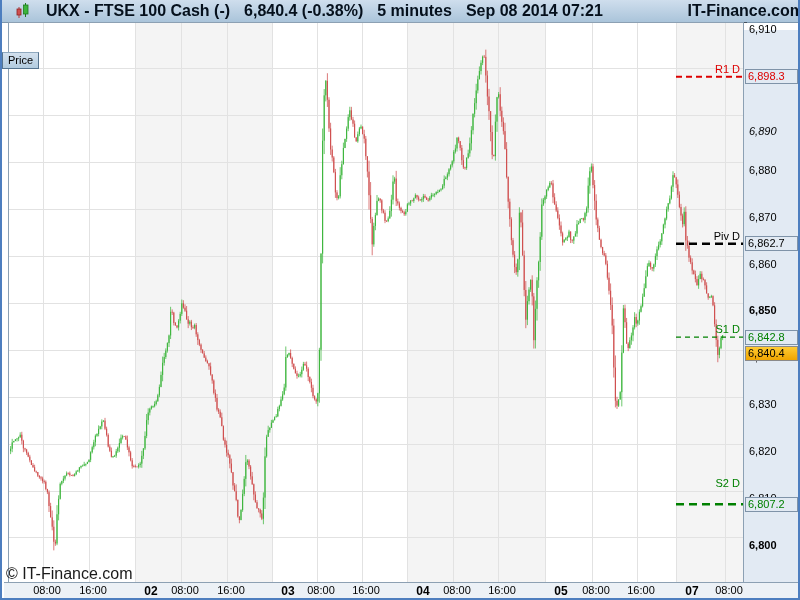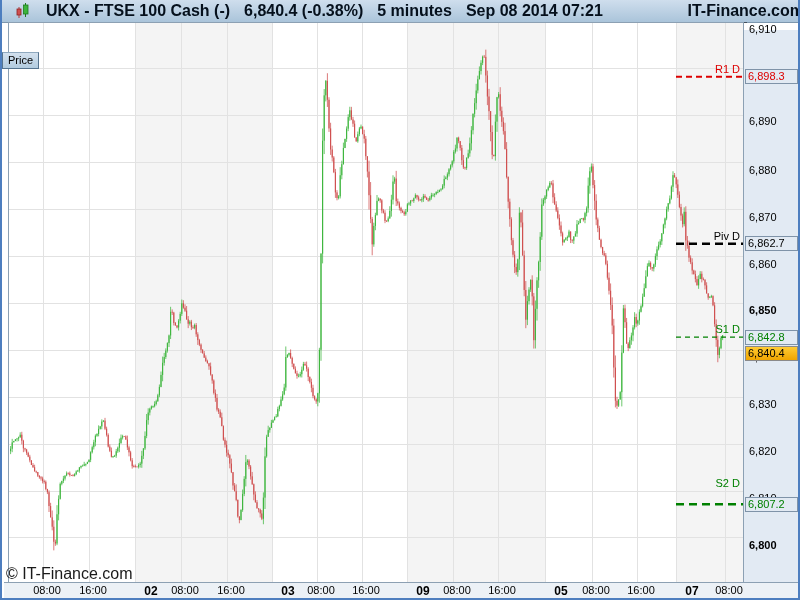--- a/index.html
+++ b/index.html
@@ -1018,41 +1018,41 @@
       <line x1="676" y1="76.87437185929579" x2="743" y2="76.87437185929579" stroke="#dd0000" stroke-width="2" stroke-dasharray="6,4"></line>
       <line x1="676" y1="243.84254606365315" x2="743" y2="243.84254606365315" stroke="#000000" stroke-width="2.5" stroke-dasharray="8,5"></line>
       <line x1="676" y1="337.17587939698507" x2="743" y2="337.17587939698507" stroke="#008000" stroke-width="1.3" stroke-dasharray="5,4"></line>
       <line x1="676" y1="504.1440536013424" x2="743" y2="504.1440536013424" stroke="#008000" stroke-width="2.5" stroke-dasharray="8,5"></line>
       <rect x="8" y="22" width="735" height="560" fill="none" stroke="#8ca0b3" stroke-width="1" shape-rendering="crispEdges"></rect>
     </svg>
 
   <div id="price-axis">
       <div class="ylab" style="top: -7px;">6,910</div>
       <div class="ylab bold" style="top: 39.9012px;">6,900</div>
-      <div class="ylab" style="top: 85px;">6,890</div>
+      <div class="ylab" style="top: 95px; font-style: italic;">6,890</div>
       <div class="ylab" style="top: 133.704px;">6,880</div>
       <div class="ylab" style="top: 180.605px; text-align: right;">6,870</div>
       <div class="ylab" style="top: 227.506px;">6,860</div>
       <div class="ylab bold" style="top: 274.407px;">6,850</div>
       <div class="ylab" style="top: 321.308px;">6,840</div>
       <div class="ylab" style="top: 368.209px;">6,830</div>
       <div class="ylab" style="top: 415.111px;">6,820</div>
       <div class="ylab" style="top: 462.012px;">6,810</div>
       <div class="ylab bold" style="top: 508.913px;">6,800</div>
     </div>
   <div id="time-axis">
       <div class="xlab" style="left: 43px;">08:00</div>
       <div class="xlab" style="left: 89px;">16:00</div>
       <div class="xlab bold" style="left: 135px;">02</div>
       <div class="xlab" style="left: 181px;">08:00</div>
       <div class="xlab" style="left: 227px;">16:00</div>
       <div class="xlab bold" style="left: 272px;">03</div>
       <div class="xlab" style="left: 317px;">08:00</div>
       <div class="xlab" style="left: 362px;">16:00</div>
-      <div class="xlab bold" style="left: 407px;">09</div>
+      <div class="xlab bold" style="left: 407px;">04</div>
       <div class="xlab" style="left: 453px;">08:00</div>
       <div class="xlab" style="left: 498px;">16:00</div>
       <div class="xlab bold" style="left: 545px;">05</div>
       <div class="xlab" style="left: 592px;">08:00</div>
       <div class="xlab" style="left: 637px;">16:00</div>
       <div class="xlab bold" style="left: 676px;">07</div>
       <div class="xlab" style="left: 725px;">08:00</div>
     </div>
 
   <div id="copyright">© IT-Finance.com</div>

